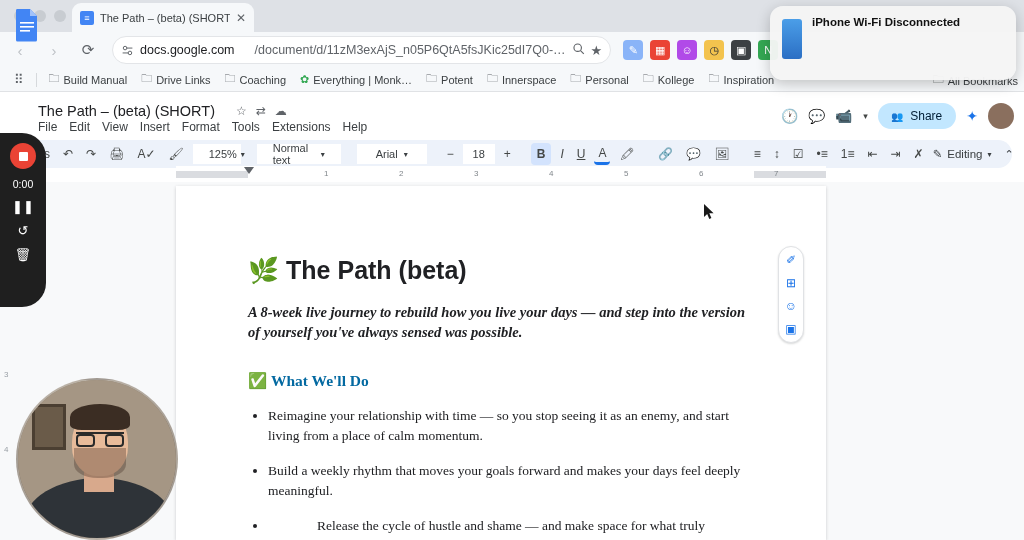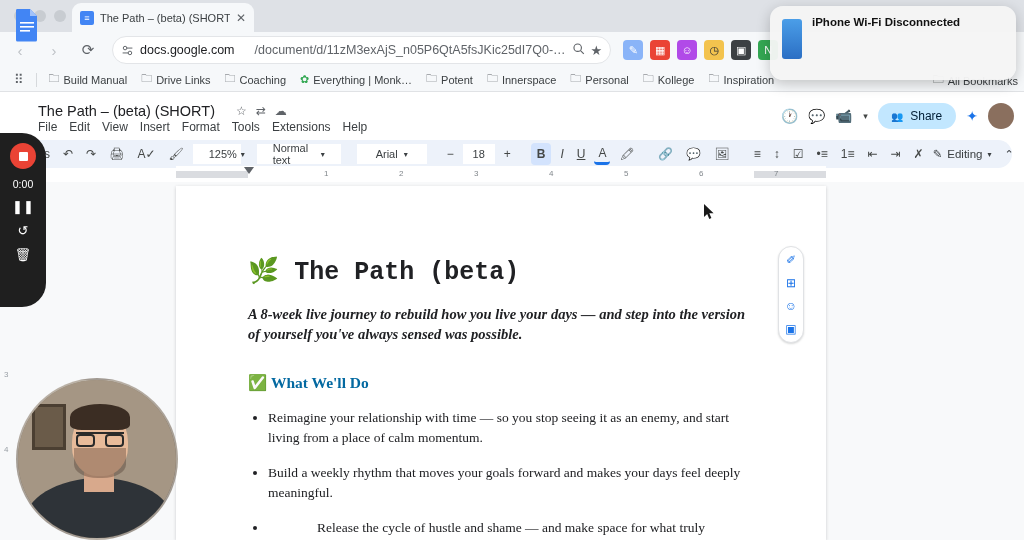--- a/index.html
+++ b/index.html
@@ -165,21 +165,21 @@
   #doc-canvas {
     position:absolute; left:0; top:182px; width:1024px; height:358px;
     background:#f8f9fa;
   }
   #page {
     position:absolute; left:176px; top:4px; width:650px; height:354px;
     background:#ffffff; box-shadow:0 1px 3px rgba(60,64,67,.24);
   }
   #page-inner { padding:70px 72px 0 72px; }
   h1#doc-h1 {
-    font-family:Liberation Mono, monospace;
+    font-family:Liberation Sans, sans-serif;
     font-size:25px; margin:0 0 18px 0; color:#202124; font-weight:bold;
   }
   #doc-sub {
     font-family:"Liberation Serif", serif;
     font-size:14.5px; font-style:italic; font-weight:bold;
     color:#202124; line-height:1.35; margin:0 0 30px 0;
   }
   h2#doc-h2 {
     font-family:"Liberation Serif", serif;
     font-size:15.5px; margin:0 0 16px 0; color:#0369a1; font-weight:bold;

